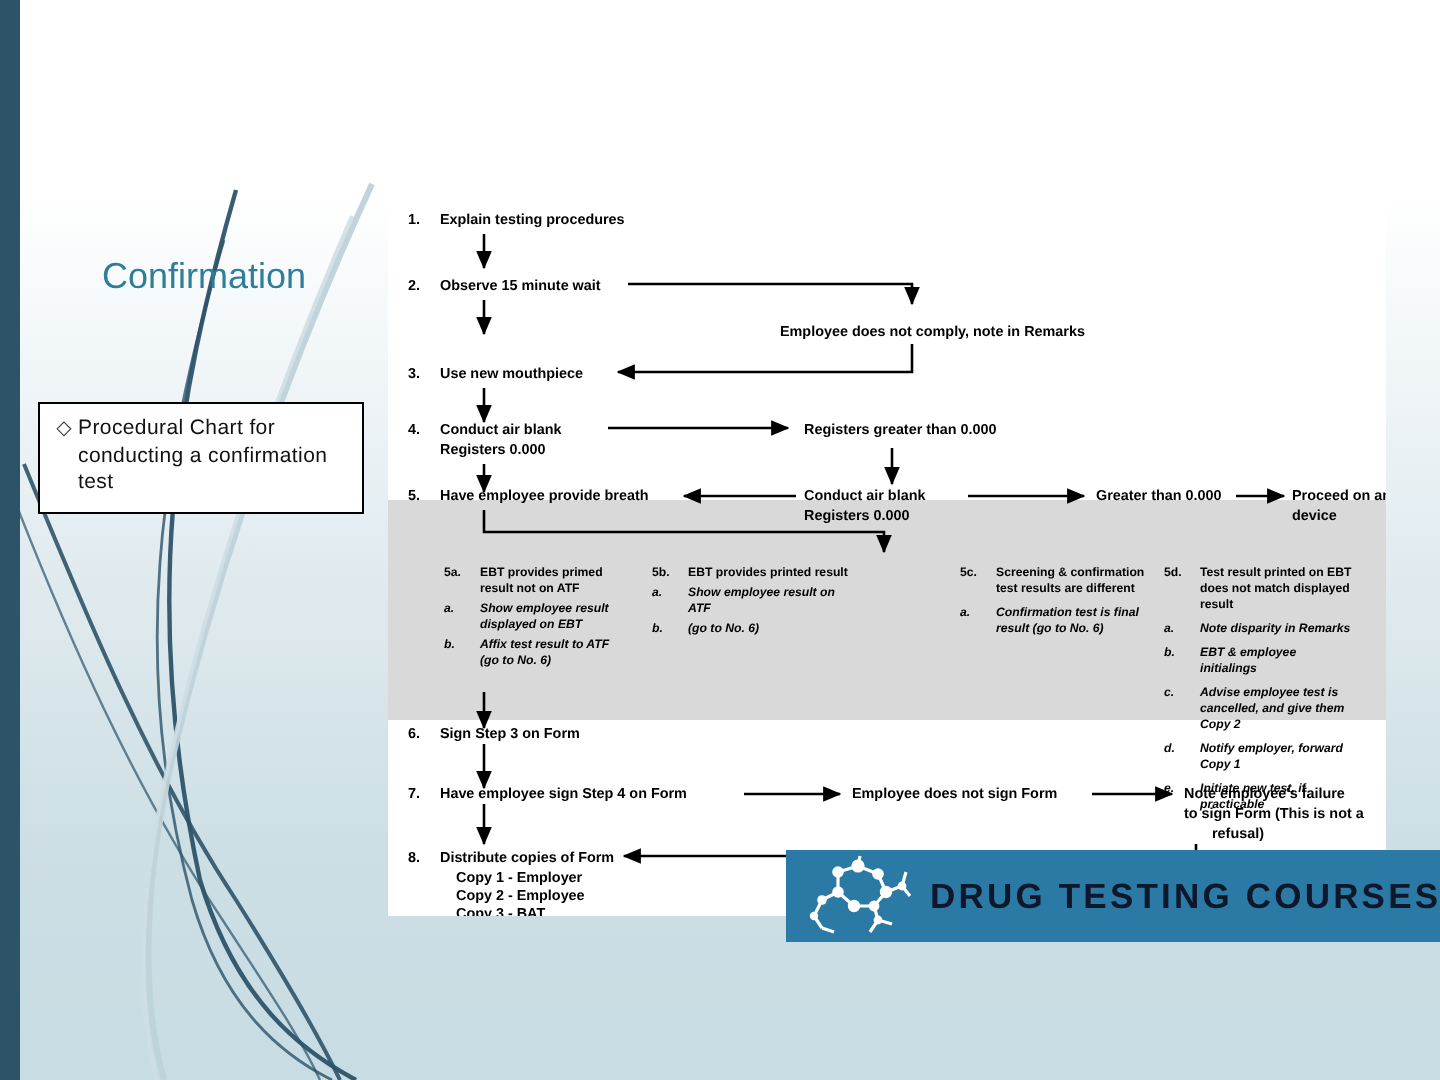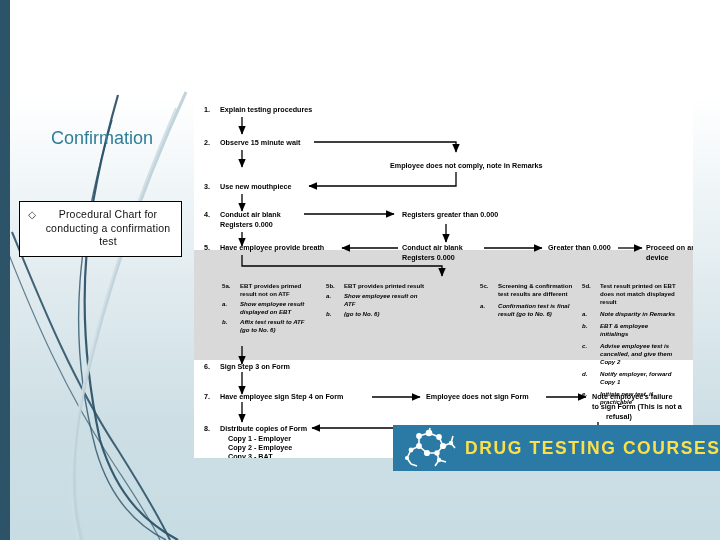--- a/index.html
+++ b/index.html
@@ -64,21 +64,20 @@
     line-height: 13px;
     width: 14px;
     flex: 0 0 14px;
     text-align: center;
   }
   #bullet-box .bullet-text {
     color: #111111;
     font-size: 10.5px;
     line-height: 13.5px;
     letter-spacing: 0.2px;
-    text-align: center;
   }
   
   #flowchart {
     position: absolute;
     left: 194px;
     top: 98px;
     width: 499px;
     height: 360px;
     background: #ffffff;
     overflow: hidden;
@@ -94,21 +93,21 @@
     background: #2a7aa5;
     display: flex;
     align-items: center;
   }
   #logo-mark {
     flex: 0 0 64px;
     height: 44px;
     margin-left: 6px;
   }
   #logo-text {
-    color: #fde047;
+    color: #0f172a;
     font-size: 17.5px;
     font-weight: bold;
     letter-spacing: 1.6px;
     font-family: "Liberation Sans", sans-serif;
     white-space: nowrap;
     margin-left: 2px;
   }
 </style>
 </head>
 <body>

